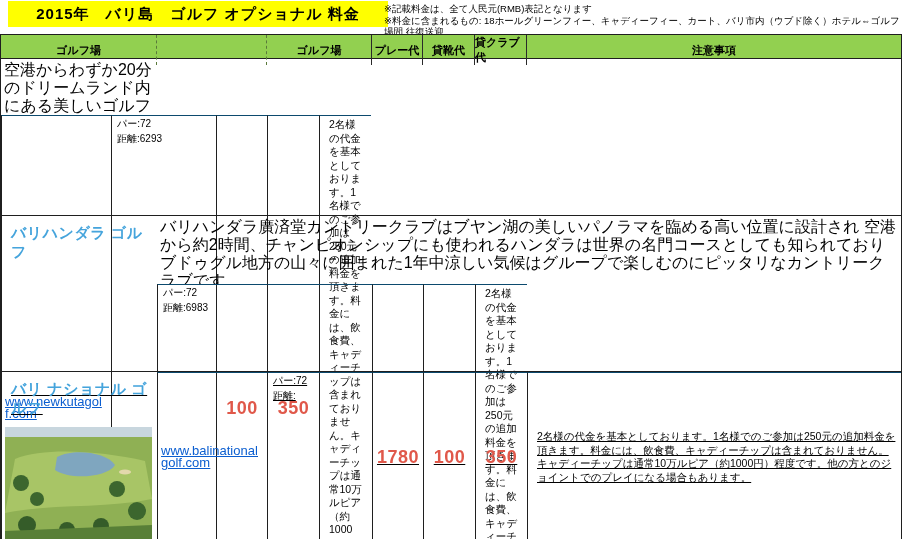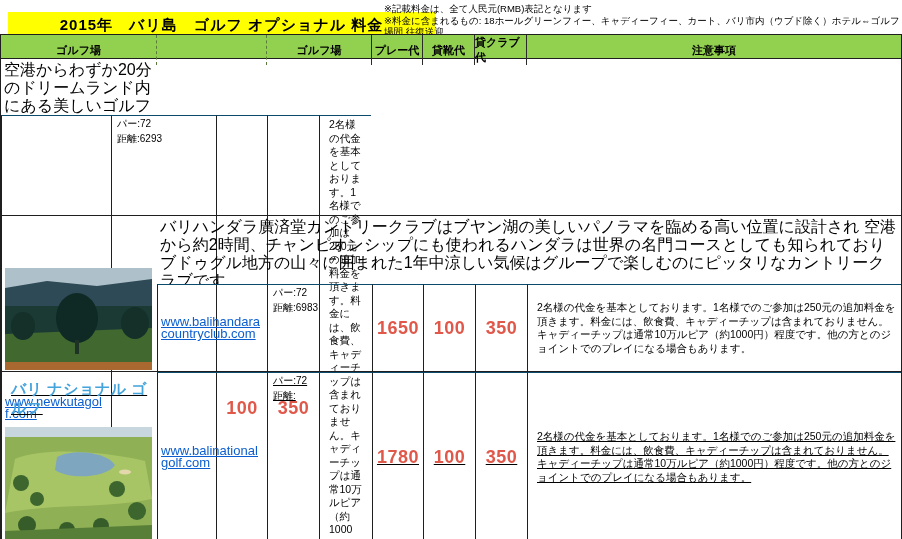--- a/index.html
+++ b/index.html
@@ -1,21 +1,21 @@
 <!DOCTYPE html>
 <html><head>
 <meta charset="utf-8">
 <style>
   * { box-sizing: border-box; margin: 0; padding: 0; }
   body { font-family: "Liberation Sans", "DejaVu Sans", sans-serif; background: #fff; }
   .page { position: relative; width: 902px; height: 539px; background: #fff; overflow: hidden; }
 
   
   .title-box {
-    position: absolute; left: 8px; top: 12px; width: 427px; height: 26px;
+    position: absolute; left: 8px; top: 1px; width: 380px; height: 26px;
     background: #FFFF00; display: flex; align-items: center; justify-content: center;
     font-weight: bold; font-size: 15px; letter-spacing: 1px; color: #000;
   }
   .top-notes {
     position: absolute; left: 384px; top: 3px; width: 516px;
     font-size: 9.5px; line-height: 11.5px; color: #000;
   }
 
   
   .gtable {
@@ -105,40 +105,38 @@
           </div>
           <div class="cell price-cell">100</div>
           <div class="cell price-cell">350</div>
           <div class="cell remarks-cell">2名様の代金を基本としております。1名様でのご参加は250元の追加料金を頂きます。料金には、飲食費、キャディーチップは含まれておりません。キャディーチップは通常10万ルピア（約1000円）程度です。他の方とのジョイントでのプレイになる場合もあります。</div>
         </div>
       </div>
     </div>
 
     <div class="trow r2">
       <div class="namecol">
+        <div class="course-name">バリハンダラ ゴルフ</div>
         <div class="photo">
           <svg width="147" height="102" viewBox="0 0 147 102">
             <rect width="147" height="102" fill="#AEC0C9"></rect>
             <path d="M0,20 L42,13 L92,18 L147,11 L147,42 L0,46 Z" fill="#2E4A56"></path>
             <rect y="38" width="147" height="32" fill="#1C3A34"></rect>
             <path d="M0,66 L147,60 L147,94 L0,97 Z" fill="#41682F"></path>
             <rect y="94" width="147" height="8" fill="#A9682F"></rect>
             <ellipse cx="72" cy="50" rx="21" ry="25" fill="#0F2A25"></ellipse>
             <rect x="70" y="72" width="4" height="14" fill="#1E3326"></rect>
             <ellipse cx="18" cy="58" rx="12" ry="14" fill="#143029"></ellipse>
             <ellipse cx="130" cy="55" rx="14" ry="16" fill="#143029"></ellipse>
           </svg>
         </div>
       </div>
       <div class="rightcol">
         <div class="desc">バリハンダラ廣済堂カントリークラブはブヤン湖の美しいパノラマを臨める高い位置に設計され 空港から約2時間、チャンピオンシップにも使われるハンダラは世界の名門コースとしても知られており ブドゥグル地方の山々に囲まれた1年中涼しい気候はグループで楽しむのにピッタリなカントリークラブです。</div>
         <div class="subgrid">
-          <div class="cell url-cell">
-            <a href="#">www.balihandaracountryclub.com</a>
-          </div>
           <div class="cell par-cell">
             <span>パー:72</span>
             <span>距離:6983</span>
           </div>
           <div class="cell price-cell">1650</div>
           <div class="cell price-cell">100</div>
           <div class="cell price-cell">350</div>
           <div class="cell remarks-cell">2名様の代金を基本としております。1名様でのご参加は250元の追加料金を頂きます。料金には、飲食費、キャディーチップは含まれておりません。キャディーチップは通常10万ルピア（約1000円）程度です。他の方とのジョイントでのプレイになる場合もあります。</div>
         </div>
       </div>

